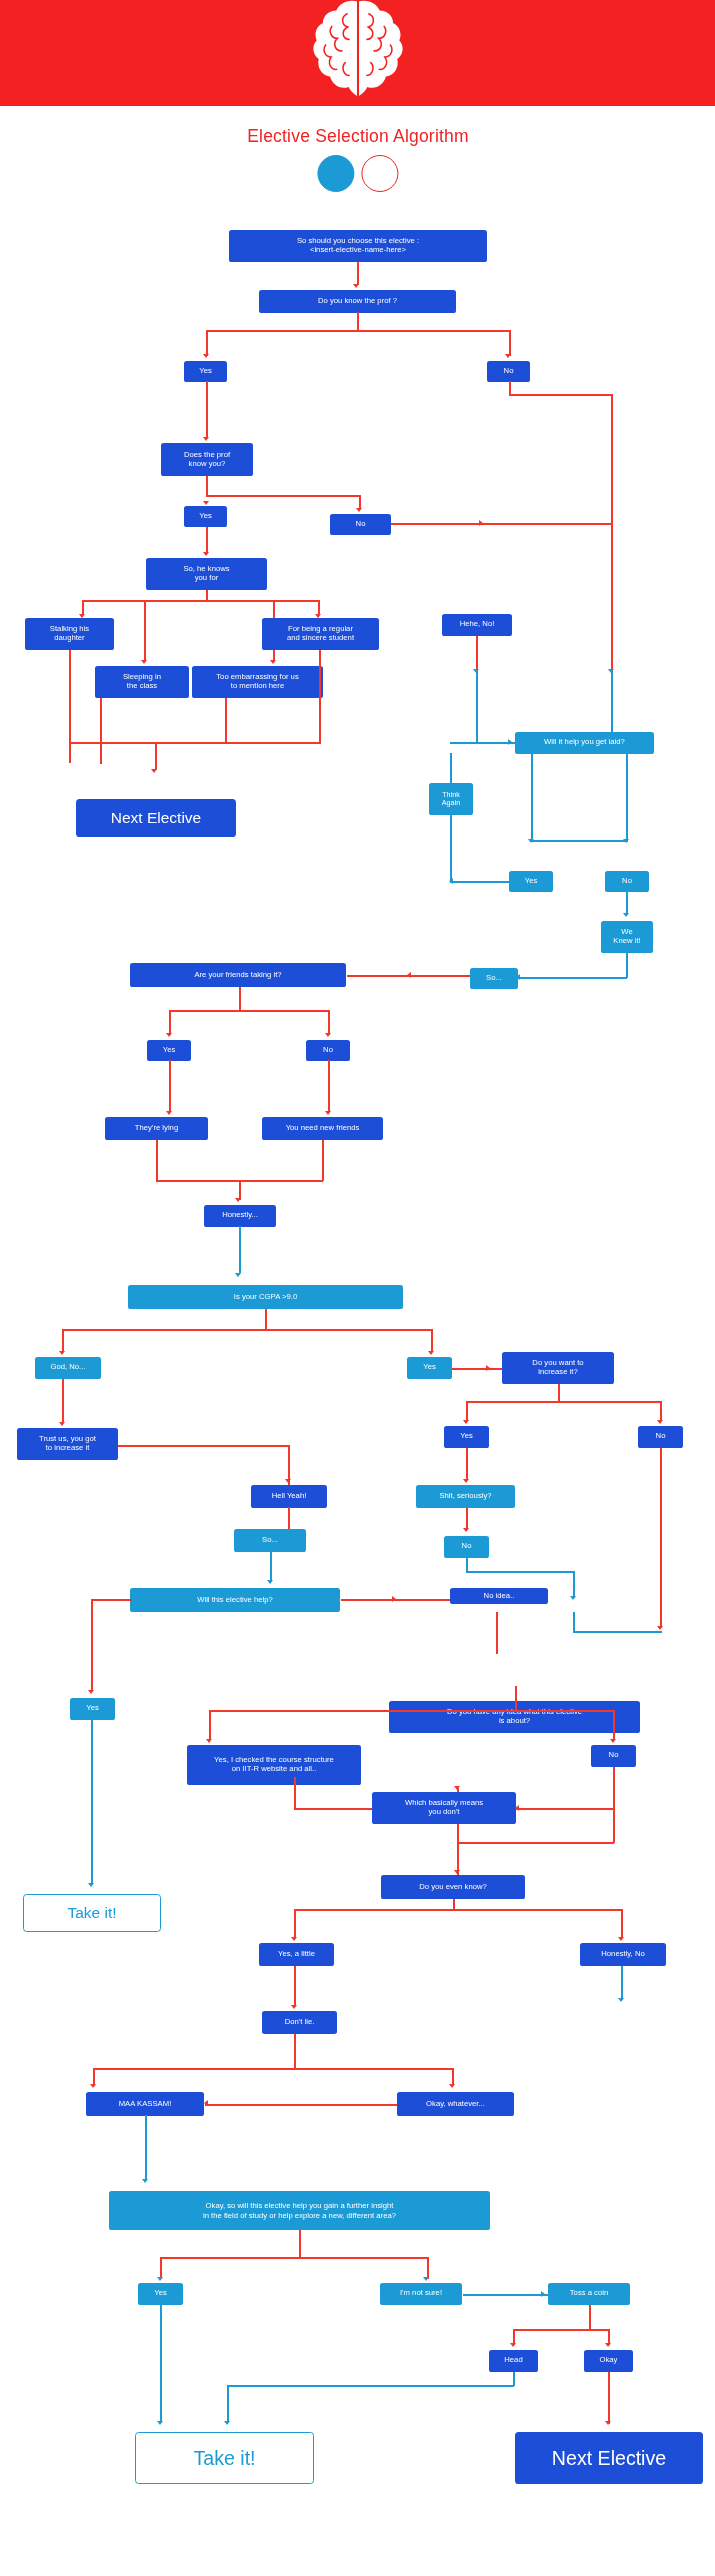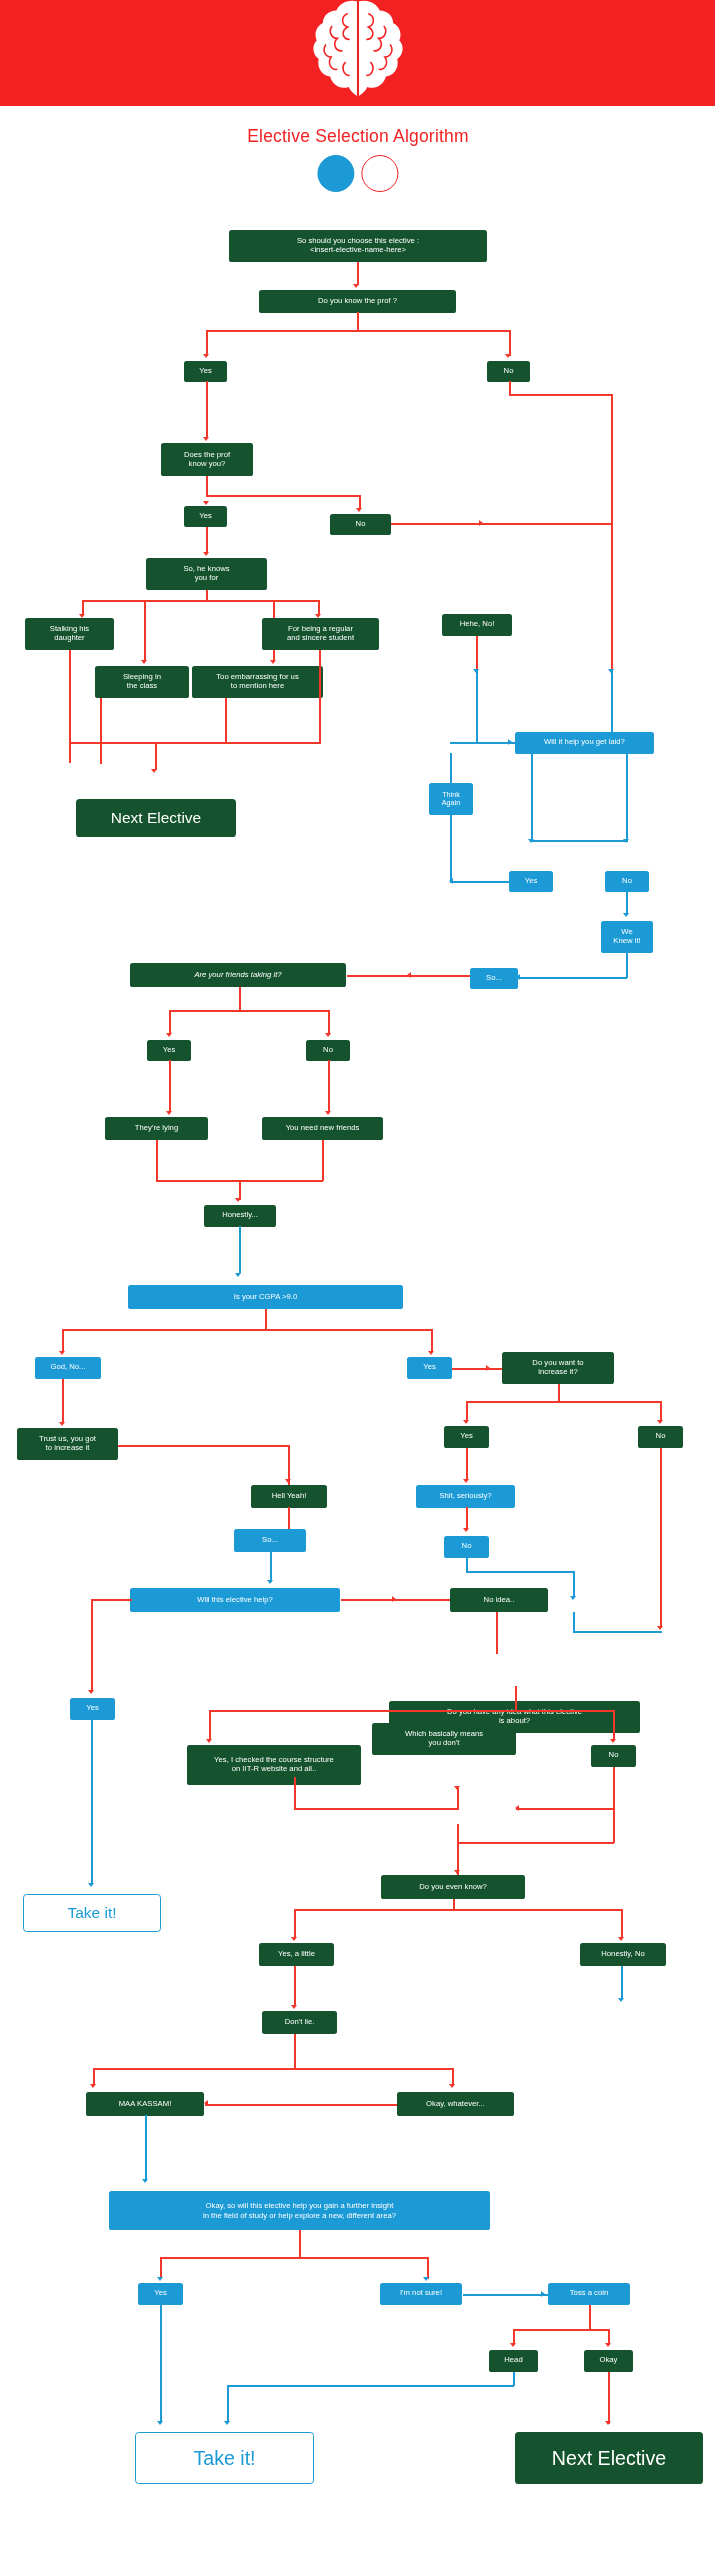--- a/index.html
+++ b/index.html
@@ -14,21 +14,21 @@
   .dots{position:absolute;left:50%;top:155px;transform:translateX(-50%);
         display:flex;gap:7.2px;align-items:center;}
   .dot{width:37px;height:37px;border-radius:50%;box-sizing:border-box;}
   .dot.filled{background:#1b9ad6;border:1.5px solid #1b9ad6;}
   .dot.empty{background:#fff;border:1.5px solid #f32121;}
 
   
   .node{position:absolute;box-sizing:border-box;border-radius:2.6px;color:#fff;
         display:flex;align-items:center;justify-content:center;text-align:center;
         font-size:7.7px;line-height:1.15;padding:2.1px 4.1px;}
-  .red{background:#14532d;}
+  .red{background:#1d4ed8;}
   .blue{background:#1b9ad6;}
   .big{font-size:15.5px;border-radius:3.6px;}
   .outline{background:#fff;border:1px solid #1b9ad6;color:#1b9ad6;font-size:15.5px;border-radius:3.6px;}
 
   
   .ln{position:absolute;background:#f3372b;}
   .ln.b{background:#1b9ad6;}
   .arw{position:absolute;width:0;height:0;}
   .arw.d{border-left:3.6px solid transparent;border-right:3.6px solid transparent;border-top:4.6px solid #f3372b;}
   .arw.r{border-top:3.6px solid transparent;border-bottom:3.6px solid transparent;border-left:4.6px solid #f3372b;}
@@ -176,21 +176,21 @@
   <div class="ln b" style="left:626px;top:891px;width:1.5px;height:24px;"></div>
   <div class="arw db" style="left:623px;top:913px;"></div>
   <div class="node blue" style="left:601px;top:921px;width:52px;height:32px;white-space:pre-line;">We
 Knew it!</div>
 
   <div class="node blue" style="left:470px;top:968px;width:48px;height:20.6px;">So...</div>
   <div class="ln b" style="left:626px;top:953px;width:1.5px;height:25px;"></div>
   <div class="ln b" style="left:518px;top:977px;width:109px;height:1.5px;"></div>
   <div class="arw lb" style="left:516px;top:974px;"></div>
 
-  <div class="node red" style="left:130px;top:963px;width:216px;height:24px;font-style:italic;">Are your friends taking it?</div>
+  <div class="node red" style="left:130px;top:963px;width:216px;height:24px;">Are your friends taking it?</div>
   <div class="ln" style="left:347px;top:975px;width:123px;height:1.5px;"></div>
   <div class="arw l" style="left:407px;top:972px;"></div>
 
   <div class="ln" style="left:169px;top:1010px;width:160px;height:1.5px;"></div>
   <div class="ln" style="left:239px;top:987px;width:1.5px;height:24px;"></div>
   <div class="ln" style="left:169px;top:1010px;width:1.5px;height:25px;"></div>
   <div class="ln" style="left:328px;top:1010px;width:1.5px;height:25px;"></div>
   <div class="arw d" style="left:166px;top:1033px;"></div>
   <div class="arw d" style="left:325px;top:1033px;"></div>
 
@@ -260,21 +260,21 @@
   <div class="ln" style="left:466px;top:1507px;width:1.5px;height:23px;"></div>
   <div class="arw d" style="left:463px;top:1528px;"></div>
   <div class="node blue" style="left:444px;top:1536px;width:45px;height:21.6px;">No</div>
 
   <div class="node blue" style="left:234px;top:1529px;width:72px;height:23px;">So...</div>
   <div class="ln" style="left:288px;top:1507px;width:1.5px;height:21.6px;"></div>
   <div class="ln b" style="left:270px;top:1552px;width:1.5px;height:30px;"></div>
   <div class="arw db" style="left:267px;top:1580px;"></div>
 
   <div class="node blue" style="left:130px;top:1588px;width:210px;height:24px;">Will this elective help?</div>
-  <div class="node red" style="left:450px;top:1588px;width:98px;height:24px;">No idea..</div>
+  <div class="node red" style="left:450px;top:1588px;width:98px;height:16px;">No idea..</div>
   <div class="ln" style="left:341px;top:1599px;width:109px;height:1.5px;"></div>
   <div class="arw r" style="left:392px;top:1596px;"></div>
 
   <div class="ln b" style="left:466px;top:1558px;width:1.5px;height:14.4px;"></div>
   <div class="ln b" style="left:466px;top:1571px;width:108px;height:1.5px;"></div>
   <div class="ln b" style="left:573px;top:1571px;width:1.5px;height:27px;"></div>
   <div class="arw db" style="left:570px;top:1596px;"></div>
 
   <div class="ln" style="left:660px;top:1448px;width:1.5px;height:180px;"></div>
   <div class="arw d" style="left:657px;top:1626px;"></div>
@@ -300,21 +300,21 @@
   <div class="arw d" style="left:610px;top:1739px;"></div>
 
   <div class="node red" style="left:187px;top:1745px;width:174px;height:40px;white-space:pre-line;">Yes, I checked the course structure
 on IIT-R website and all..</div>
   <div class="node red" style="left:591px;top:1745px;width:45px;height:21.6px;">No</div>
 
   <div class="ln" style="left:294px;top:1777px;width:1.5px;height:32px;"></div>
   <div class="ln" style="left:294px;top:1808px;width:165px;height:1.5px;"></div>
   <div class="ln" style="left:457px;top:1788px;width:1.5px;height:21.6px;"></div>
   <div class="arw d" style="left:454px;top:1786px;"></div>
-  <div class="node red" style="left:372px;top:1723px;width:144px;height:32px;white-space:pre-line;">Which basically means
+  <div class="node red" style="left:372px;top:1792px;width:144px;height:32px;white-space:pre-line;">Which basically means
 you don't</div>
 
   <div class="ln" style="left:613px;top:1767px;width:1.5px;height:67px;"></div>
   <div class="ln" style="left:516px;top:1808px;width:98px;height:1.5px;"></div>
   <div class="arw l" style="left:515px;top:1805px;"></div>
 
   <div class="node outline" style="left:23px;top:1894px;width:138px;height:38px;">Take it!</div>
 
   <div class="node red" style="left:381px;top:1875px;width:144px;height:24px;">Do you even know?</div>
   <div class="ln" style="left:457px;top:1824px;width:1.5px;height:19.6px;"></div>

